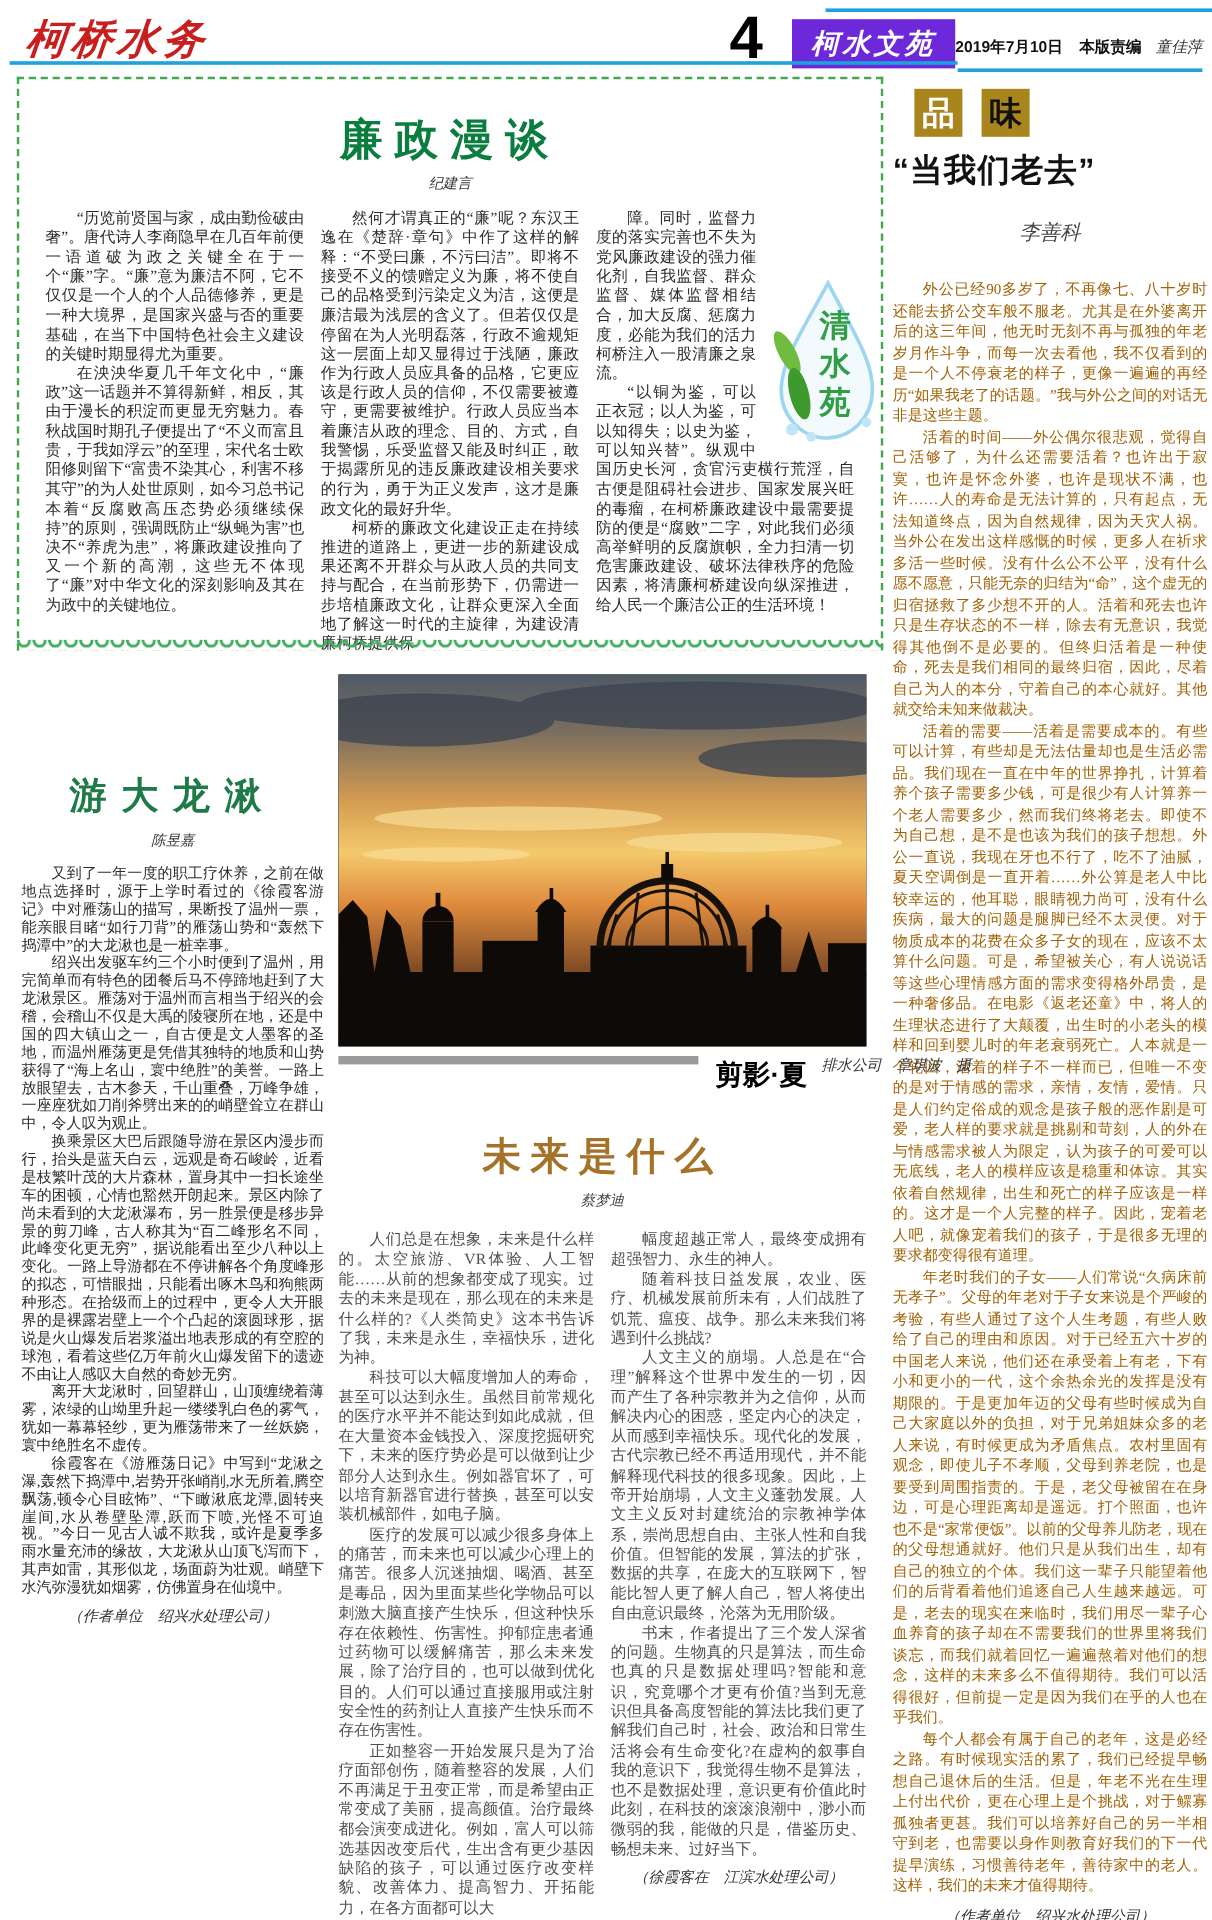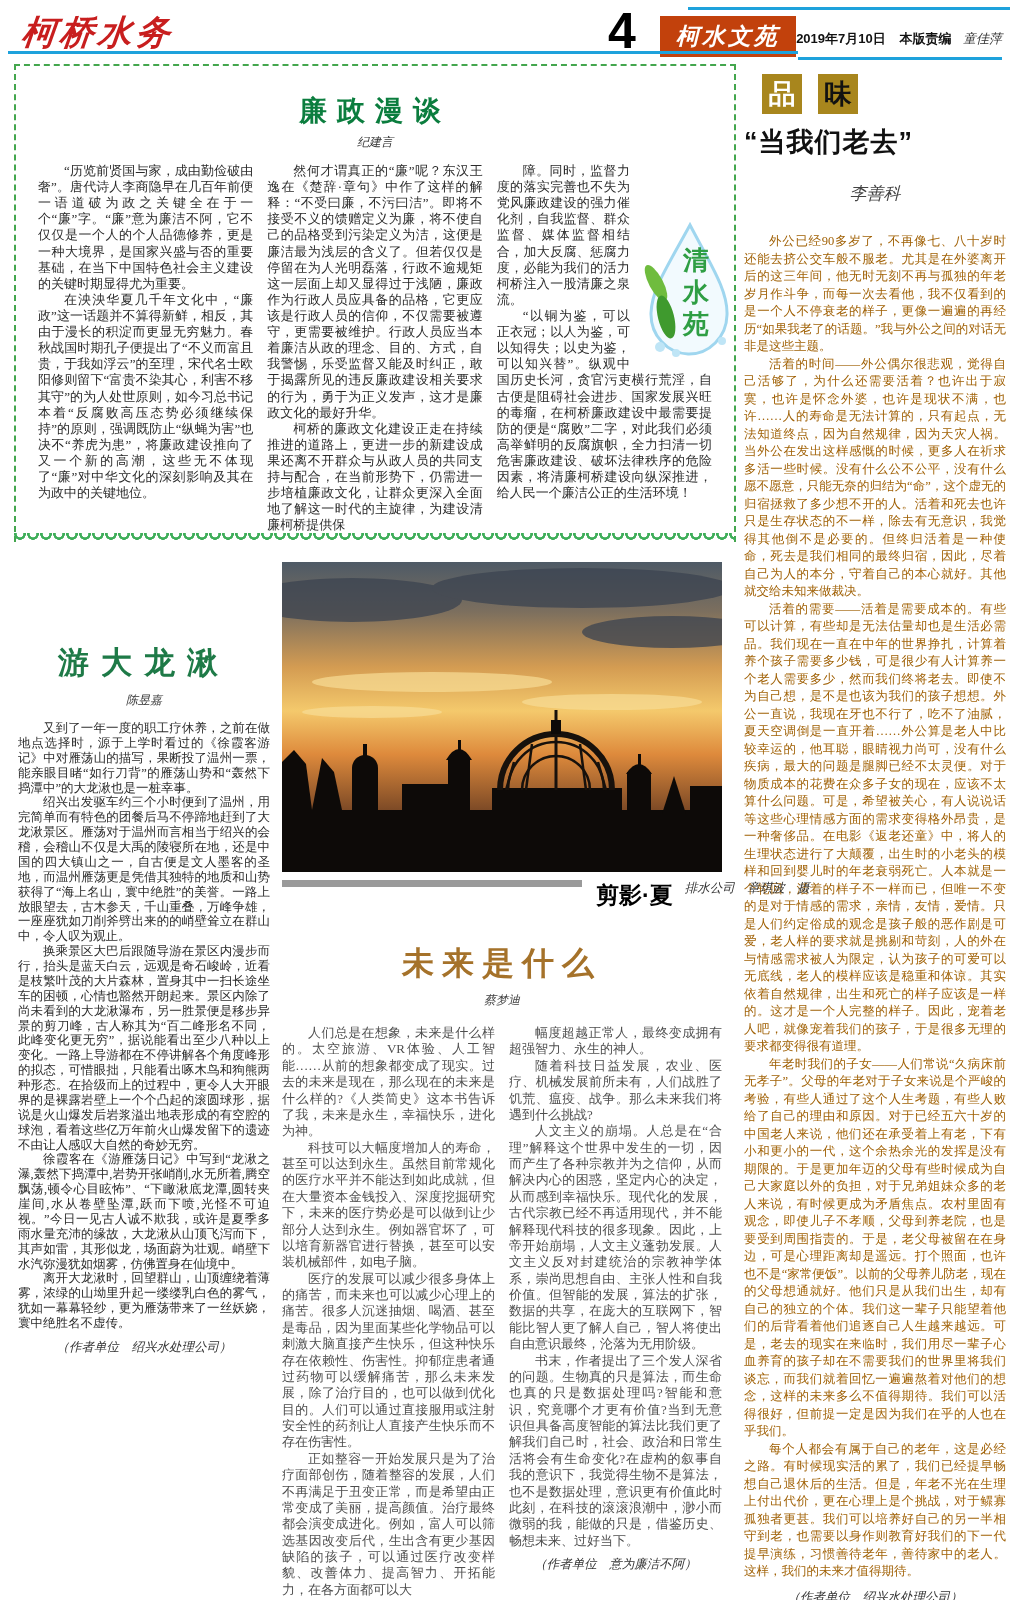--- a/index.html
+++ b/index.html
@@ -4,38 +4,38 @@
 <style>
   html,body{margin:0;padding:0;background:#e8e8e8;}
   .page{position:relative;width:1010px;height:1600px;background:#ffffff;margin:0 auto;overflow:hidden;
         font-family:"Liberation Serif","DejaVu Serif",serif;color:#222;}
   
   .hdr{position:absolute;left:0;top:0;width:1010px;height:62px;}
   .masthead{position:absolute;left:22px;top:10px;font-size:34px;font-weight:bold;font-style:italic;
             color:#c81e1e;letter-spacing:4px;font-family:"DejaVu Serif",serif;transform:skewX(-6deg);}
   .pageno{position:absolute;left:608px;top:2px;font-size:50px;font-weight:bold;color:#000;
           font-family:"Liberation Sans",sans-serif;}
-  .section-box{position:absolute;left:660px;top:16px;background:#c2410c;color:#fff;
+  .section-box{position:absolute;left:660px;top:16px;background:#6d28d9;color:#fff;
                font-size:23px;font-weight:bold;font-style:italic;padding:5px 16px;letter-spacing:3px;
                font-family:"DejaVu Serif",serif;}
   .cyan{position:absolute;background:#1ea2dc;height:3px;}
   .line-topright{left:688px;top:7px;width:322px;}
   .line-main{left:8px;top:51px;width:790px;}
   .line-right{left:798px;top:57px;width:204px;}
   .dateline{position:absolute;right:8px;top:30px;font-size:13px;font-weight:bold;color:#111;
             font-family:"Liberation Sans",sans-serif;}
   .dateline .editor{font-weight:normal;font-style:italic;font-family:"DejaVu Serif",serif;margin-left:8px;color:#333;}
   .dateline .lbl{margin-left:10px;}
   
   .box1{position:absolute;left:14px;top:64px;width:722px;height:478px;
         border:2px dashed #44a64e;border-bottom:none;box-sizing:border-box;background:#fff;}
   .box1 .scallop{position:absolute;left:-2px;bottom:0;width:722px;height:9px;
       background:radial-gradient(circle at 6px 1px, transparent 3.2px, #3fae5a 3.6px 5.6px, transparent 6px);
       background-size:13px 9px;background-repeat:repeat-x;}
-  .a1-title{margin:26px 0 4px 0;text-align:center;font-size:28px;font-weight:bold;color:#0b7d3e;
+  .a1-title{margin:26px 0 4px 0;text-align:center;font-size:36px;font-weight:bold;color:#0b7d3e;
             letter-spacing:10px;font-family:"Liberation Serif",serif;}
   .a1-author{text-align:center;font-size:12px;color:#333;font-style:italic;margin-bottom:12px;}
   .a1-cols{display:flex;gap:14px;padding:0 22px;}
   .a1-col{flex:1;font-size:13px;line-height:1.24;text-align:justify;color:#2b2b2b;}
   .a1-col p, .pinwei-body p, .a3-body p, .f-col p{margin:0;text-indent:2em;text-align:justify;}
   
   .badge-wrap{float:right;width:102px;height:138px;margin:58px -26px 0 6px;shape-outside:margin-box;}
   
   .pinwei{position:absolute;left:744px;top:74px;width:262px;}
   .pw-tags{display:flex;gap:16px;margin-left:18px;}
@@ -139,22 +139,22 @@
     <div class="art-footer">（作者单位　绍兴水处理公司）</div>
   </div>
 
   <div class="a3">
     <div class="a3-title">游大龙湫</div>
     <div class="a3-author">陈昱嘉</div>
     <div class="a3-body">
         <p>又到了一年一度的职工疗休养，之前在做地点选择时，源于上学时看过的《徐霞客游记》中对雁荡山的描写，果断投了温州一票，能亲眼目睹“如行刀背”的雁荡山势和“轰然下捣潭中”的大龙湫也是一桩幸事。</p>
         <p>绍兴出发驱车约三个小时便到了温州，用完简单而有特色的团餐后马不停蹄地赶到了大龙湫景区。雁荡对于温州而言相当于绍兴的会稽，会稽山不仅是大禹的陵寝所在地，还是中国的四大镇山之一，自古便是文人墨客的圣地，而温州雁荡更是凭借其独特的地质和山势获得了“海上名山，寰中绝胜”的美誉。一路上放眼望去，古木参天，千山重叠，万峰争雄，一座座犹如刀削斧劈出来的的峭壁耸立在群山中，令人叹为观止。</p>
         <p>换乘景区大巴后跟随导游在景区内漫步而行，抬头是蓝天白云，远观是奇石峻岭，近看是枝繁叶茂的大片森林，置身其中一扫长途坐车的困顿，心情也豁然开朗起来。景区内除了尚未看到的大龙湫瀑布，另一胜景便是移步异景的剪刀峰，古人称其为“百二峰形名不同，此峰变化更无穷”，据说能看出至少八种以上变化。一路上导游都在不停讲解各个角度峰形的拟态，可惜眼拙，只能看出啄木鸟和狗熊两种形态。在拾级而上的过程中，更令人大开眼界的是裸露岩壁上一个个凸起的滚圆球形，据说是火山爆发后岩浆溢出地表形成的有空腔的球泡，看着这些亿万年前火山爆发留下的遗迹不由让人感叹大自然的奇妙无穷。</p>
+        <p>离开大龙湫时，回望群山，山顶缠绕着薄雾，浓绿的山坳里升起一缕缕乳白色的雾气，犹如一幕幕轻纱，更为雁荡带来了一丝妖娆，寰中绝胜名不虚传。</p>
         <p>徐霞客在《游雁荡日记》中写到“龙湫之瀑,轰然下捣潭中,岩势开张峭削,水无所着,腾空飘荡,顿令心目眩怖”、“下瞰湫底龙潭,圆转夹崖间,水从卷壁坠潭,跃而下喷,光怪不可迫视。”今日一见古人诚不欺我，或许是夏季多雨水量充沛的缘故，大龙湫从山顶飞泻而下，其声如雷，其形似龙，场面蔚为壮观。峭壁下水汽弥漫犹如烟雾，仿佛置身在仙境中。</p>
-        <p>离开大龙湫时，回望群山，山顶缠绕着薄雾，浓绿的山坳里升起一缕缕乳白色的雾气，犹如一幕幕轻纱，更为雁荡带来了一丝妖娆，寰中绝胜名不虚传。</p>
       </div>
     <div class="art-footer">（作者单位　绍兴水处理公司）</div>
   </div>
 
   <div class="photo">
     <svg width="440" height="310" viewBox="0 0 440 310">
       <defs>
         <linearGradient id="sky" x1="0" y1="0" x2="0" y2="1">
           <stop offset="0%" stop-color="#4e5a66"></stop>
           <stop offset="16%" stop-color="#7c6f5e"></stop>
@@ -224,18 +224,18 @@
           <p>医疗的发展可以减少很多身体上的痛苦，而未来也可以减少心理上的痛苦。很多人沉迷抽烟、喝酒、甚至是毒品，因为里面某些化学物品可以刺激大脑直接产生快乐，但这种快乐存在依赖性、伤害性。抑郁症患者通过药物可以缓解痛苦，那么未来发展，除了治疗目的，也可以做到优化目的。人们可以通过直接服用或注射安全性的药剂让人直接产生快乐而不存在伤害性。</p>
           <p>正如整容一开始发展只是为了治疗面部创伤，随着整容的发展，人们不再满足于丑变正常，而是希望由正常变成了美丽，提高颜值。治疗最终都会演变成进化。例如，富人可以筛选基因改变后代，生出含有更少基因缺陷的孩子，可以通过医疗改变样貌、改善体力、提高智力、开拓能力，在各方面都可以大</p>
         </div>
       <div class="f-col">
         <div>
             <p>幅度超越正常人，最终变成拥有超强智力、永生的神人。</p>
             <p>随着科技日益发展，农业、医疗、机械发展前所未有，人们战胜了饥荒、瘟疫、战争。那么未来我们将遇到什么挑战?</p>
             <p>人文主义的崩塌。人总是在“合理”解释这个世界中发生的一切，因而产生了各种宗教并为之信仰，从而解决内心的困惑，坚定内心的决定，从而感到幸福快乐。现代化的发展，古代宗教已经不再适用现代，并不能解释现代科技的很多现象。因此，上帝开始崩塌，人文主义蓬勃发展。人文主义反对封建统治的宗教神学体系，崇尚思想自由、主张人性和自我价值。但智能的发展，算法的扩张，数据的共享，在庞大的互联网下，智能比智人更了解人自己，智人将使出自由意识最终，沦落为无用阶级。</p>
             <p>书末，作者提出了三个发人深省的问题。生物真的只是算法，而生命也真的只是数据处理吗?智能和意识，究竟哪个才更有价值?当到无意识但具备高度智能的算法比我们更了解我们自己时，社会、政治和日常生活将会有生命变化?在虚构的叙事自我的意识下，我觉得生物不是算法，也不是数据处理，意识更有价值此时此刻，在科技的滚滚浪潮中，渺小而微弱的我，能做的只是，借鉴历史、畅想未来、过好当下。</p>
           </div>
-        <div class="art-footer">（作者单位　意为廉洁不阿）</div>
+        <div class="art-footer">（徐霞客在　江滨水处理公司）</div>
       </div>
     </div>
   </div>
 
 </div>
 
 </body></html>

